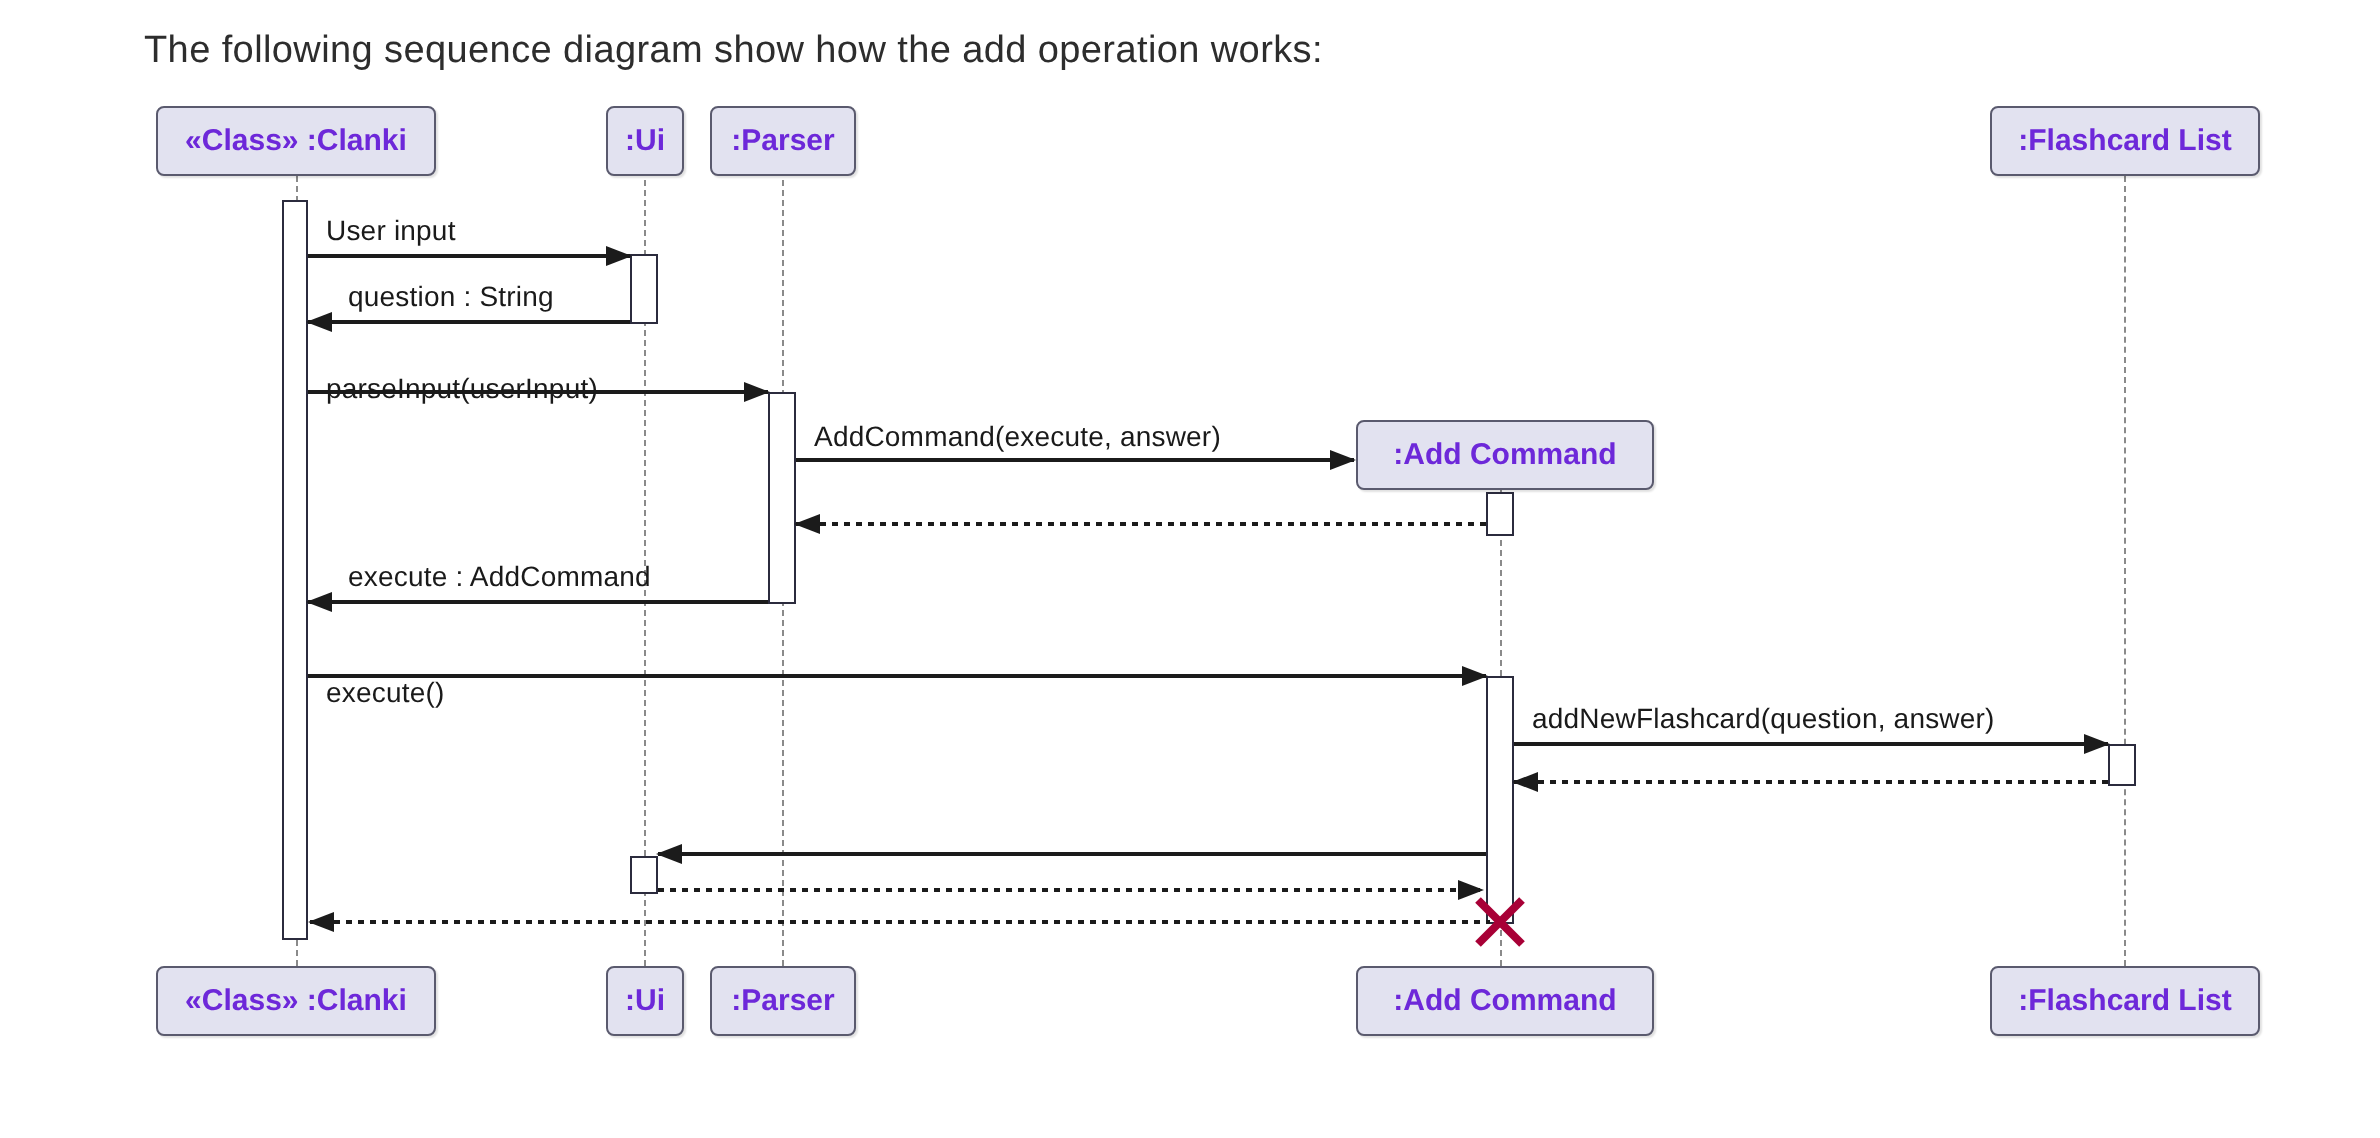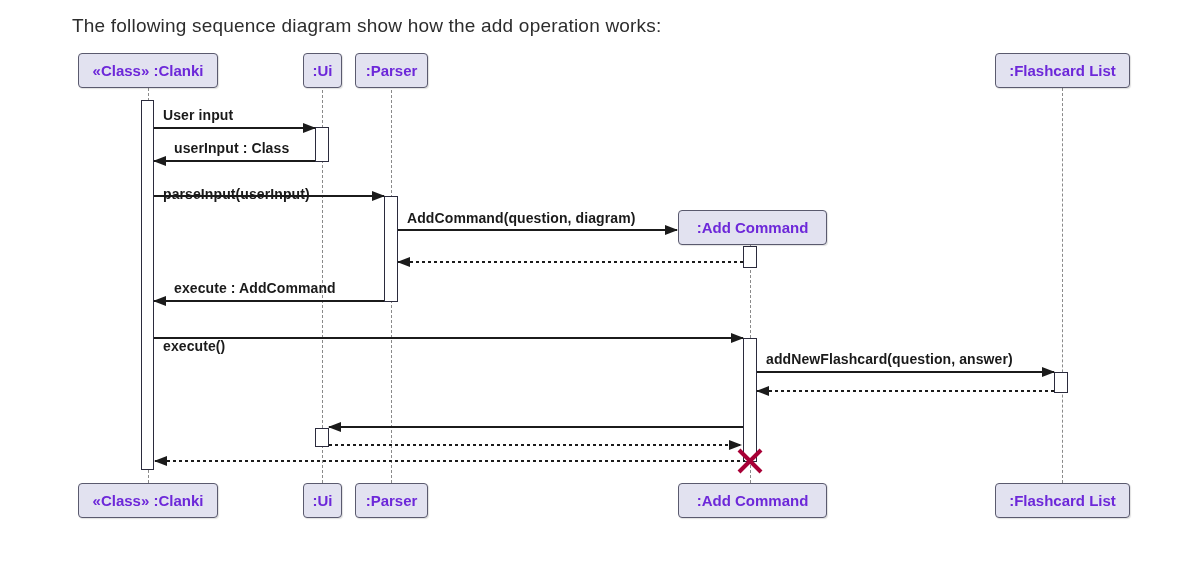--- a/index.html
+++ b/index.html
@@ -21,21 +21,21 @@
         font-weight:bold;font-size:15px;color:#6d28d9;z-index:6;
         box-shadow:1px 1px 1px rgba(0,0,0,.12);white-space:nowrap;}
   .lifeline{position:absolute;width:0;border-left:1.3px dashed var(--lifeline);z-index:1;}
   .act{position:absolute;background:#ffffff;border:1.4px solid #2b2b3d;z-index:3;}
   .line{position:absolute;height:1.6px;background:var(--line);z-index:4;}
   .line.ret{background:repeating-linear-gradient(90deg,var(--line) 0 3px,transparent 3px 6px);}
   .ah{position:absolute;width:0;height:0;top:-4.2px;z-index:5;
       border-top:5px solid transparent;border-bottom:5px solid transparent;}
   .ah.r{right:-1px;border-left:13px solid var(--line);}
   .ah.l{left:-1px;border-right:13px solid var(--line);}
-  .mlabel{position:absolute;font-size:14px;font-weight:700;color:var(--text);
+  .mlabel{position:absolute;font-size:14px;font-weight:400;color:var(--text);
           white-space:nowrap;z-index:5;letter-spacing:.1px;}
   .destroy{position:absolute;z-index:7;}
 </style>
 </head>
 <body>
 
 <div class="stage">
 
   <div class="title">The following sequence diagram show how the add operation works:</div>
 
@@ -51,31 +51,31 @@
   <div class="act" style="left:743px;top:246px;width:14px;height:22px;"></div>
   <div class="act" style="left:743px;top:338px;width:14px;height:124px;"></div>
   <div class="act" style="left:1054px;top:372px;width:14px;height:21px;"></div>
   <div class="act" style="left:315px;top:428px;width:14px;height:19px;"></div>
 
   <div class="mlabel" style="left:163px;top:107px;">User input</div>
   <div class="line" style="left:154px;top:127px;width:161px;">
       <span class="ah r"></span>
     </div>
 
-  <div class="mlabel" style="left:174px;top:140px;">userInput : Class</div>
+  <div class="mlabel" style="left:174px;top:140px;">question : String</div>
   <div class="line" style="left:154px;top:160px;width:161px;">
       <span class="ah l"></span>
     </div>
 
   <div class="mlabel" style="left:163px;top:186px;">parseInput(userInput)</div>
   <div class="line" style="left:154px;top:195px;width:230px;">
       <span class="ah r"></span>
     </div>
 
-  <div class="mlabel" style="left:407px;top:210px;">AddCommand(question, diagram)</div>
+  <div class="mlabel" style="left:407px;top:210px;">AddCommand(execute, answer)</div>
   <div class="line" style="left:398px;top:229px;width:279px;">
       <span class="ah r"></span>
     </div>
 
   <div class="line ret" style="left:398px;top:261px;width:345px;">
       <span class="ah l"></span>
     </div>
 
   <div class="mlabel" style="left:174px;top:280px;">execute : AddCommand</div>
   <div class="line" style="left:154px;top:300px;width:230px;">

